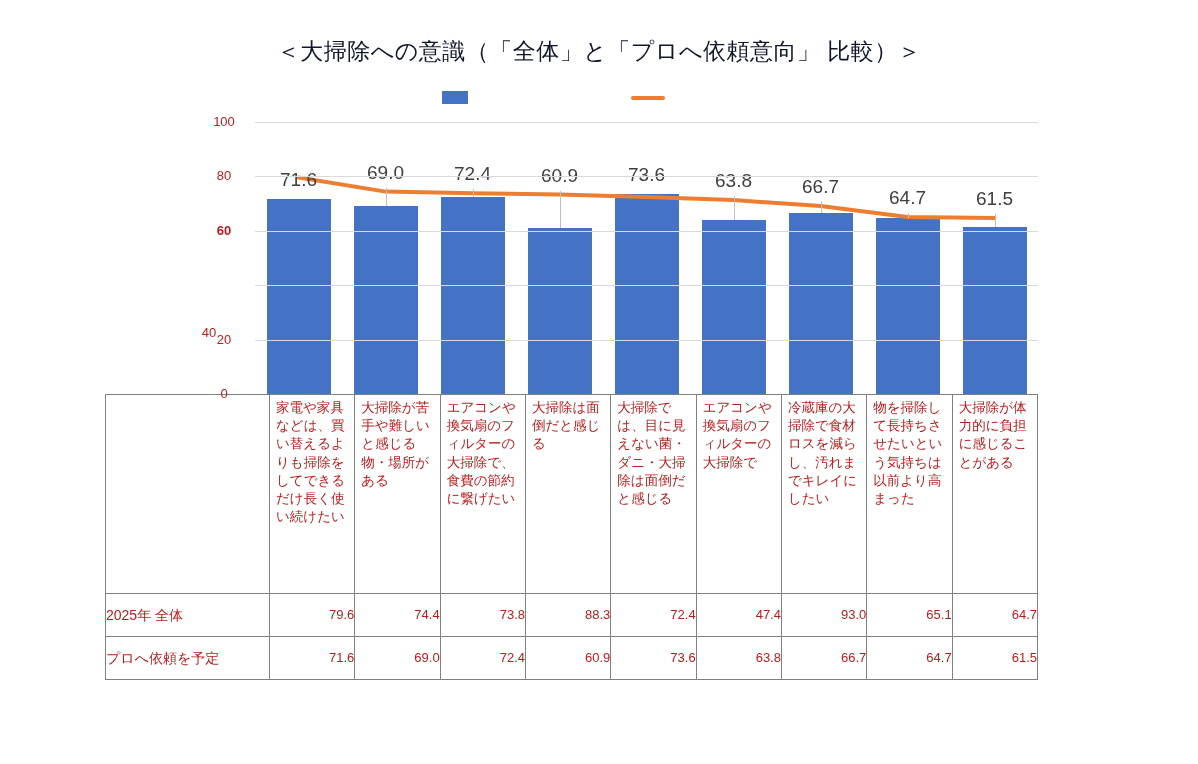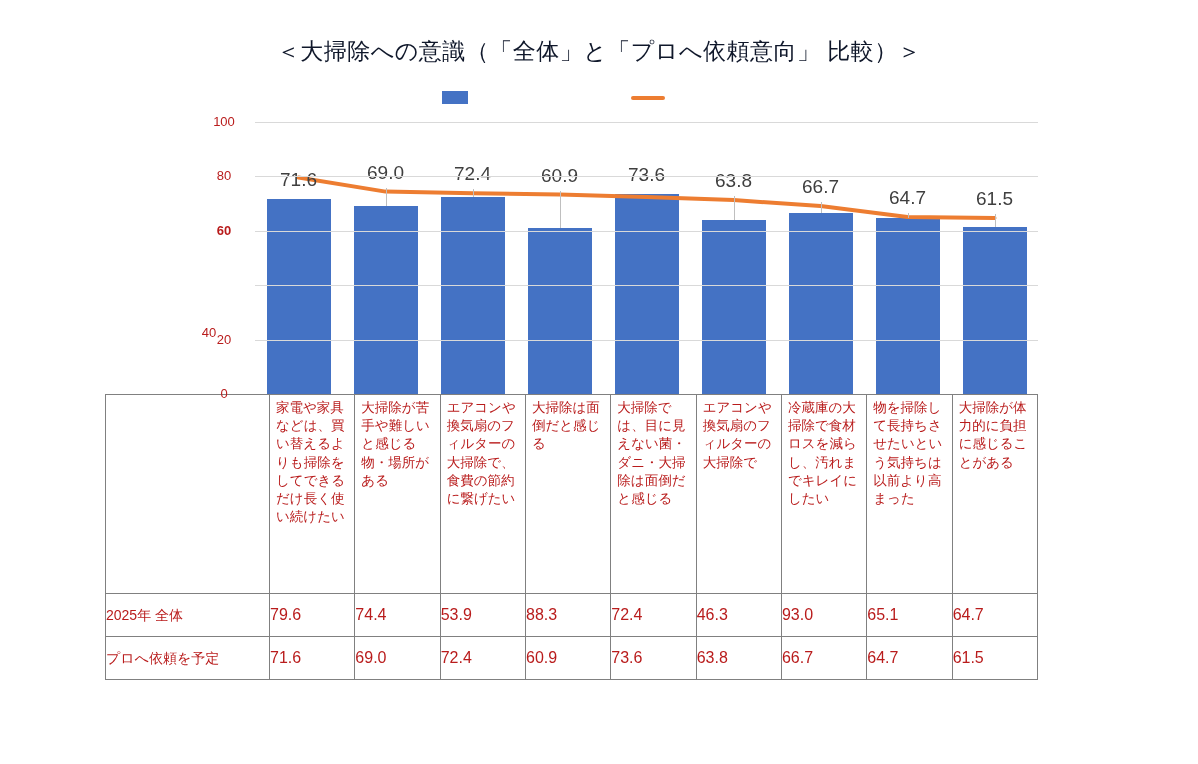--- a/index.html
+++ b/index.html
@@ -154,24 +154,24 @@
     width: 150px;
     vertical-align: middle;
     padding-left: 8px;
     font-size: 14px;
     white-space: nowrap;
   }
   #data-table td.cat {
     height: 190px;
   }
   #data-table tr.datarow td {
-    text-align: left;
+    text-align: right;
     vertical-align: middle;
     height: 42px;
-    font-size: 16px;
+    font-size: 13px;
     padding: 0;
   }
   #data-table tr.datarow td.rowhdr {
     text-align: left;
     font-size: 14px;
   }
 </style>
 </head>
 <body>
 
@@ -262,24 +262,24 @@
         <td class="cat">大掃除では、目に見えない菌・ダニ・大掃除は面倒だと感じる</td>
         <td class="cat">エアコンや換気扇のフィルターの大掃除で</td>
         <td class="cat">冷蔵庫の大掃除で食材ロスを減らし、汚れまでキレイにしたい</td>
         <td class="cat">物を掃除して長持ちさせたいという気持ちは以前より高まった</td>
         <td class="cat">大掃除が体力的に負担に感じることがある</td>
       </tr>
     <tr class="datarow" id="row-0">
       <td class="rowhdr">2025年 全体</td>
     <td>79.6</td>
         <td>74.4</td>
-        <td>53.9</td>
+        <td>73.8</td>
         <td>88.3</td>
         <td>72.4</td>
-        <td>46.3</td>
+        <td>47.4</td>
         <td>93.0</td>
         <td>65.1</td>
         <td>64.7</td>
       </tr>
     <tr class="datarow" id="row-1">
       <td class="rowhdr">プロへ依頼を予定</td>
     <td>71.6</td>
         <td>69.0</td>
         <td>72.4</td>
         <td>60.9</td>

